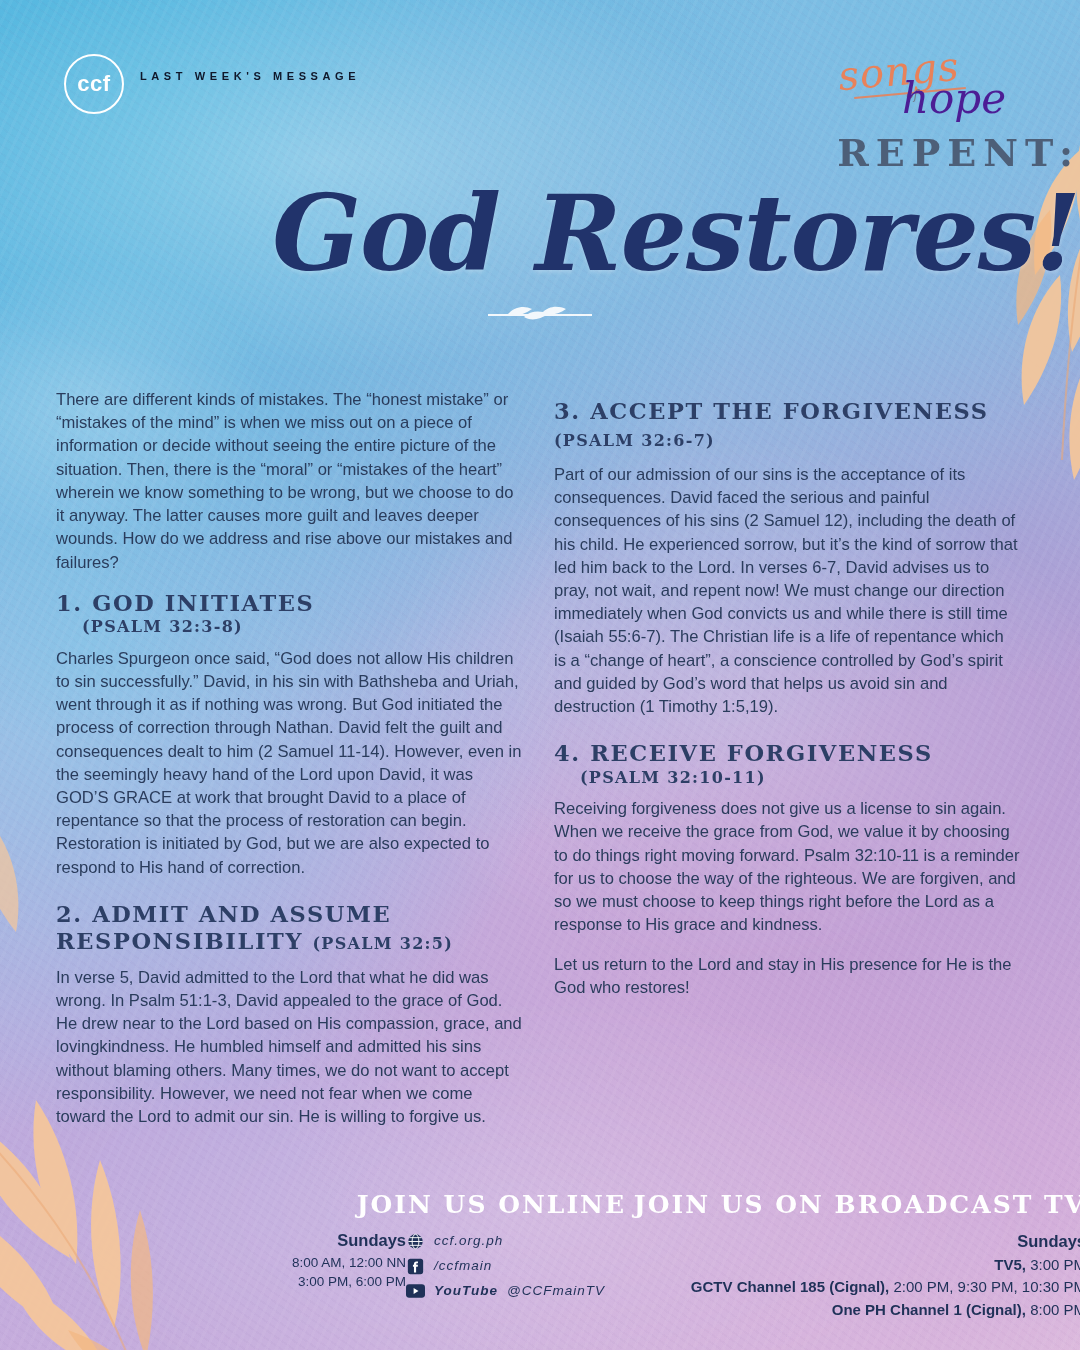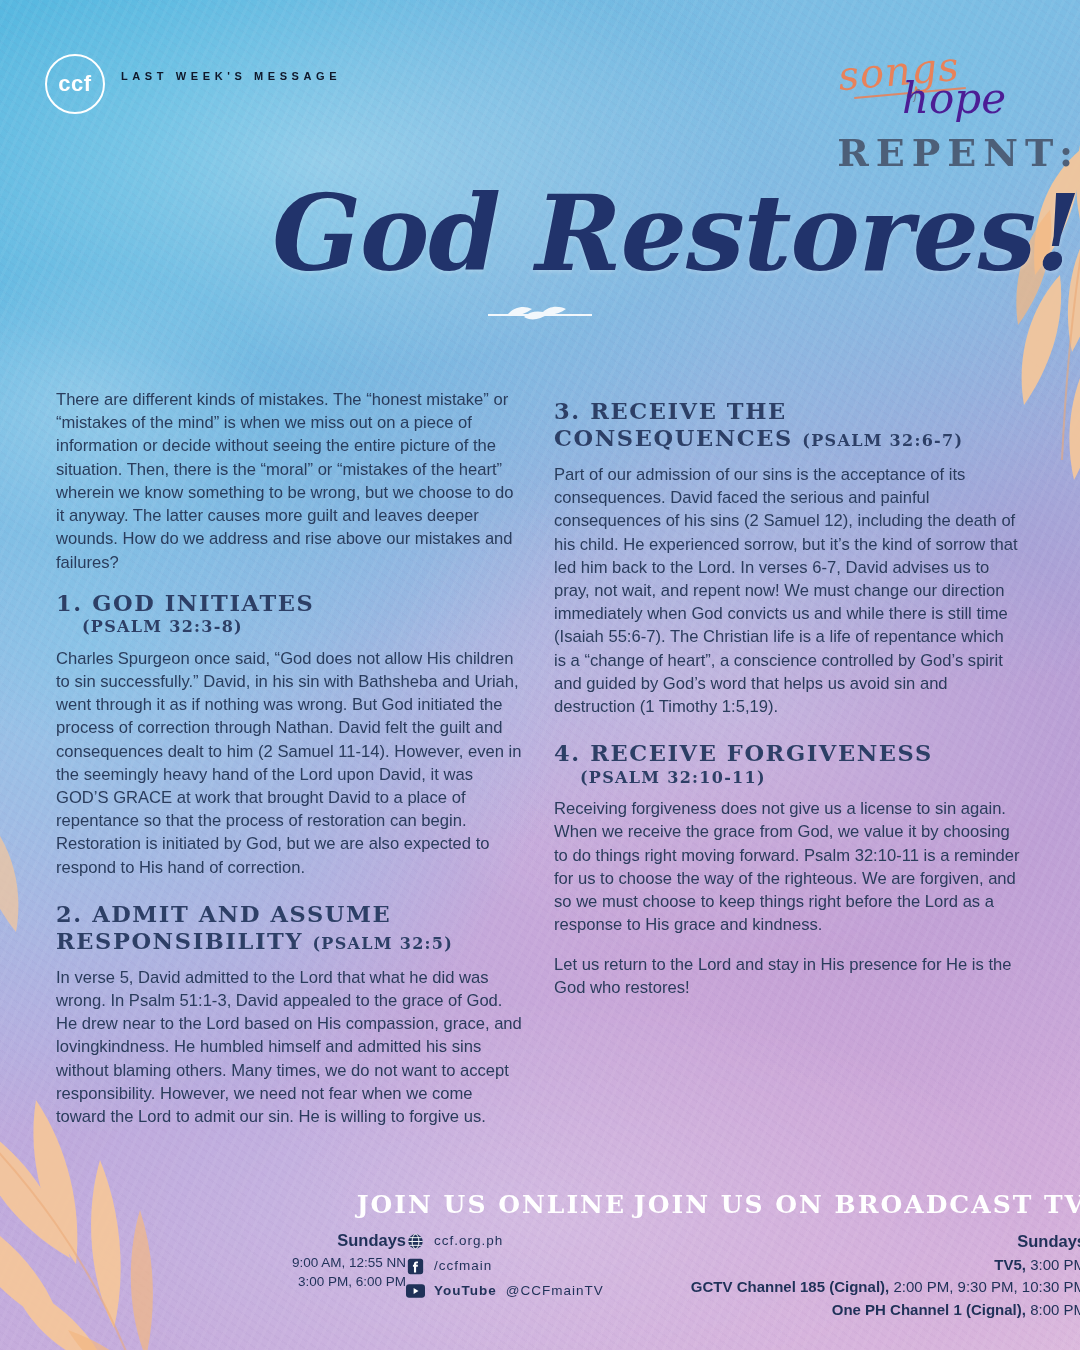--- a/index.html
+++ b/index.html
@@ -47,21 +47,21 @@
   }
   
   .leaves{position:absolute;pointer-events:none;}
   .leaves svg{display:block;}
   .leaf-tr{top:60px;right:-40px;}
   .leaf-bl{bottom:-20px;left:-50px;}
   .leaf-ml{top:700px;left:-60px;}
 
   
   .header{
-    position:absolute;top:52px;left:45px;right:44px;height:70px;
+    position:absolute;top:52px;left:64px;right:44px;height:70px;
   }
   .ccf-logo{
     position:absolute;left:0;top:2px;
     width:56px;height:56px;border-radius:50%;
     border:2.5px solid #ffffff;
     display:flex;align-items:center;justify-content:center;
   }
   .ccf-logo span{
     color:#fff;font-size:22px;font-weight:700;letter-spacing:.5px;
     font-family:"Liberation Sans", sans-serif;
@@ -153,21 +153,21 @@
     font-weight:700;font-size:25px;letter-spacing:2px;color:#ffffff;
     margin-bottom:10px;
   }
   .foot-online{position:absolute;left:190px;top:0;width:380px;}
   .foot-tv{position:absolute;left:560px;top:0;width:470px;}
   .foot-row{display:flex;}
   .foot-left{color:#1f3158;font-size:15px;line-height:1.45;width:160px;}
   .foot-left b{font-size:16.5px;}
   .foot-small{font-size:13.5px;}
   .foot-links{color:#1f3158;font-size:13.5px;line-height:1.85;}
-  .foot-links div{display:flex;align-items:center;gap:9px;letter-spacing:1px;}
+  .foot-links div{display:flex;align-items:center;gap:9px;letter-spacing:1px;font-style:italic;}
   .ficon{width:19px;height:19px;flex:0 0 19px;display:flex;align-items:center;justify-content:center;}
   .tv-lines{color:#1f3158;font-size:15px;line-height:1.5;}
   .tv-lines b{font-weight:700;}
 </style>
 </head>
 <body>
 
 <div id="poster">
 
   <div class="bg-base"></div>
@@ -266,21 +266,21 @@
         <span>2.</span>
         <span>ADMIT AND ASSUME RESPONSIBILITY</span>
         <span class="ref">(PSALM 32:5)</span>
       </div>
       <p>In verse 5, David admitted to the Lord that what he did was wrong. In Psalm 51:1-3, David appealed to the grace of God. He drew near to the Lord based on His compassion, grace, and lovingkindness. He humbled himself and admitted his sins without blaming others. Many times, we do not want to accept responsibility. However, we need not fear when we come toward the Lord to admit our sin. He is willing to forgive us.</p>
     </div>
 
     <div class="col">
       <div class="heading first">
         <span>3.</span>
-        <span>RECEIVE THE CONSEQUENCES</span>
+        <span>ACCEPT THE FORGIVENESS</span>
         <span class="ref">(PSALM 32:6-7)</span>
       </div>
       <p>Part of our admission of our sins is the acceptance of its consequences. David faced the serious and painful consequences of his sins (2 Samuel 12), including the death of his child. He experienced sorrow, but it’s the kind of sorrow that led him back to the Lord. In verses 6-7, David advises us to pray, not wait, and repent now! We must change our direction immediately when God convicts us and while there is still time (Isaiah 55:6-7). The Christian life is a life of repentance which is a “change of heart”, a conscience controlled by God’s spirit and guided by God’s word that helps us avoid sin and destruction (1 Timothy 1:5,19).</p>
 
       <div class="heading">
         <span>4.</span>
         <span>RECEIVE FORGIVENESS</span>
         <span class="ref indent">(PSALM 32:10-11)</span>
       </div>
       <p>Receiving forgiveness does not give us a license to sin again. When we receive the grace from God, we value it by choosing to do things right moving forward. Psalm 32:10-11 is a reminder for us to choose the way of the righteous. We are forgiven, and so we must choose to keep things right before the Lord as a response to His grace and kindness.</p>
@@ -289,21 +289,21 @@
     </div>
   </div>
 
   <div class="footer">
 
     <div class="foot-online">
       <div class="foot-title">JOIN US ONLINE</div>
       <div class="foot-row">
         <div class="foot-left">
           <b>Sundays</b>
-          <div class="foot-small">9:00 AM, 12:55 NN</div>
+          <div class="foot-small">8:00 AM, 12:00 NN</div>
           <div class="foot-small">3:00 PM, 6:00 PM</div>
         </div>
         <div class="foot-links">
           <div>
             <span class="ficon">
               <svg width="17" height="17" viewBox="0 0 20 20">
                   <circle cx="10" cy="10" r="8.5" fill="#1f3158"></circle>
                   <g stroke="#ffffff" stroke-width="1.1" fill="none">
                     <ellipse cx="10" cy="10" rx="4" ry="8.5"></ellipse>
                     <path d="M1.5 10h17M3 5.5h14M3 14.5h14"></path>

